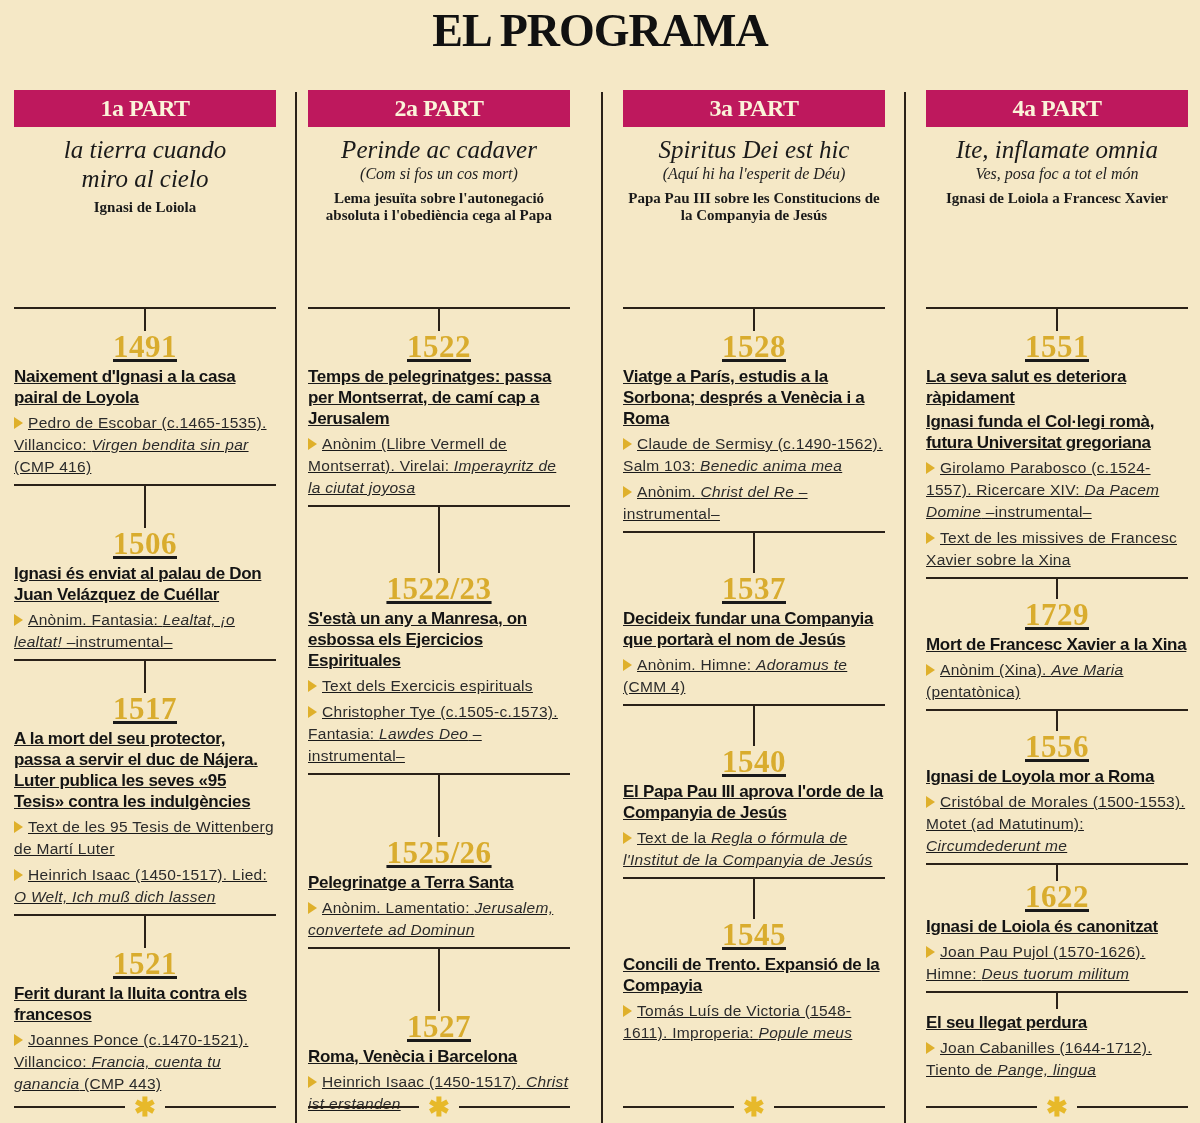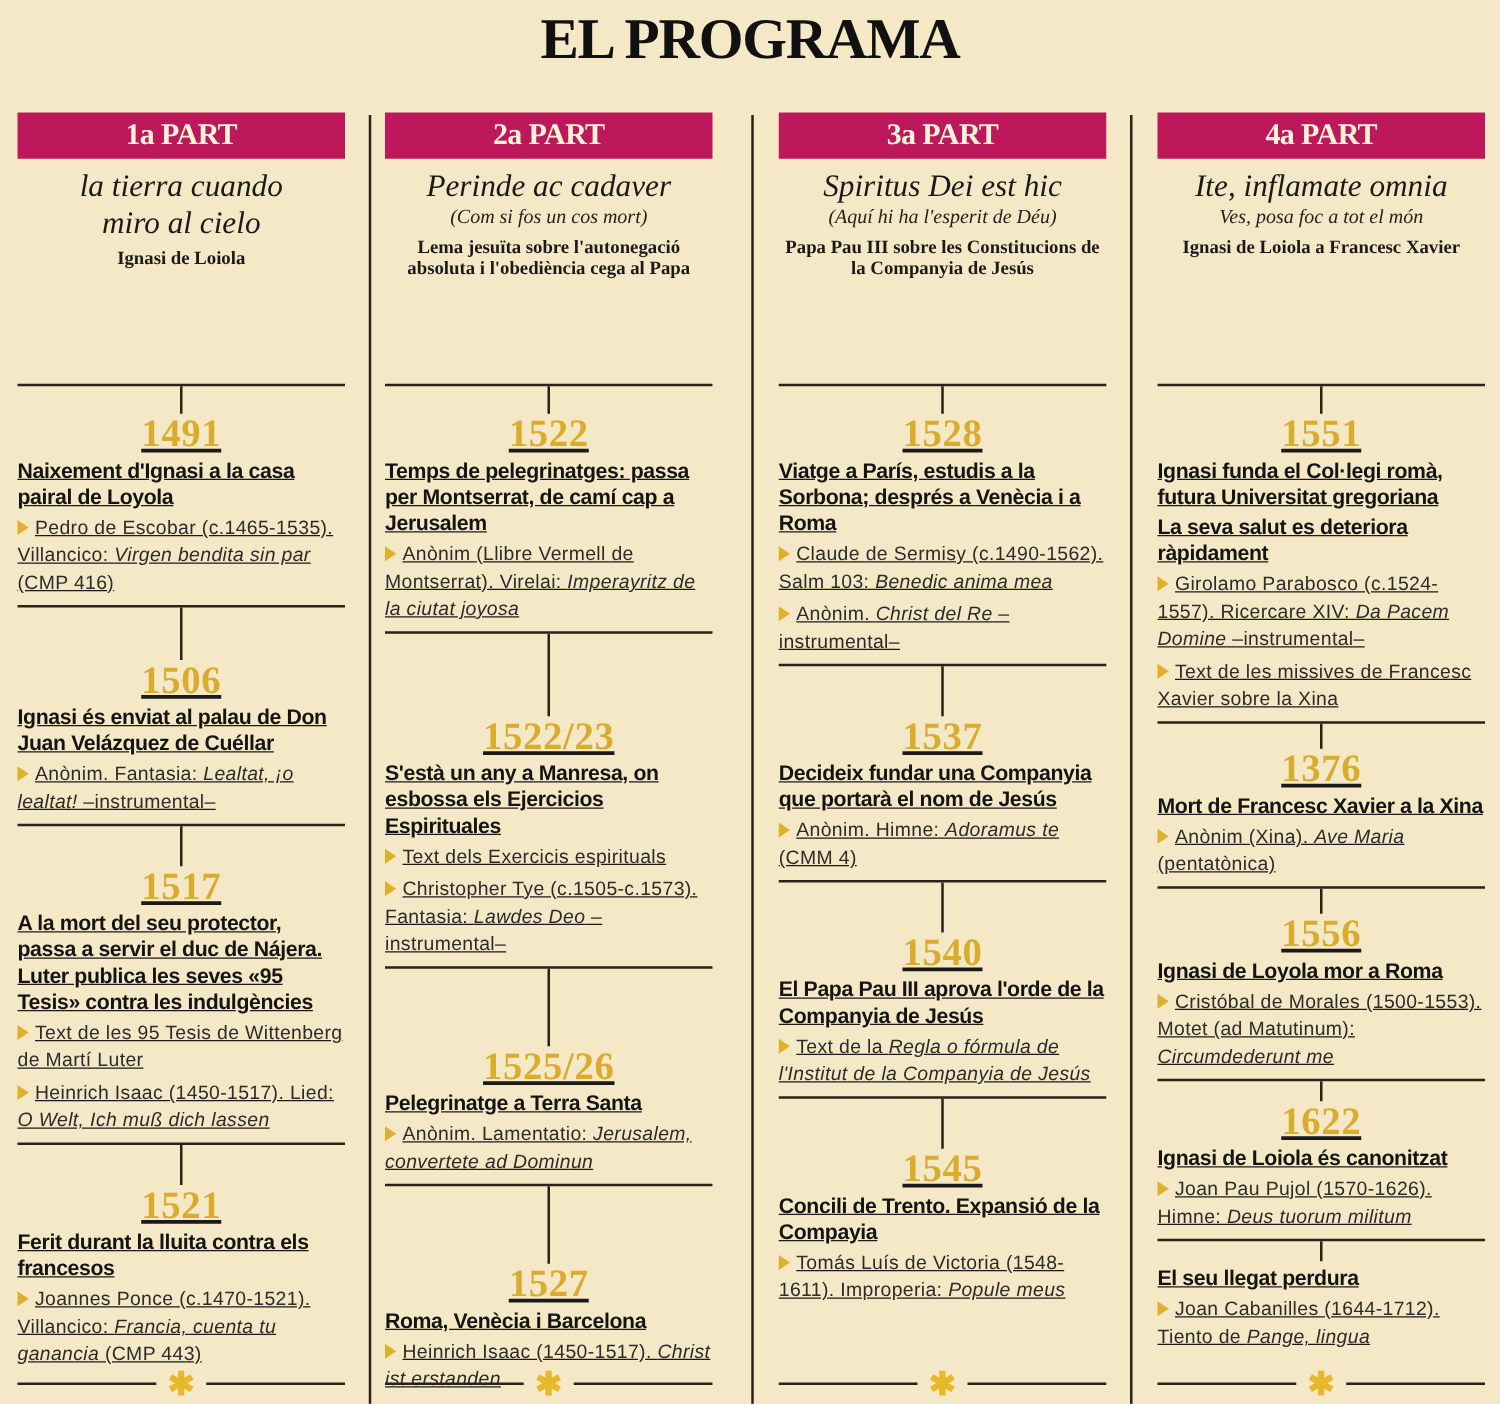--- a/index.html
+++ b/index.html
@@ -229,29 +229,29 @@
         <div class="motto">
           <div>Ite, inflamate omnia</div>
         </div>
         <div class="translation">Ves, posa foc a tot el món</div>
         <div class="source">Ignasi de Loiola a Francesc Xavier</div>
       </div>
       <div class="hline"></div>
       <div class="stem" style="height: 22px;"></div>
       <div class="event">
         <div class="year">1551</div>
+        <div class="ev-title">La seva salut es deteriora ràpidament</div>
         <div class="ev-title">Ignasi funda el Col·legi romà, futura Universitat gregoriana</div>
-        <div class="ev-title">La seva salut es deteriora ràpidament</div>
         <div class="note"><span class="tri"></span><span>Girolamo Parabosco (c.1524-1557). Ricercare XIV: </span><i>Da Pacem Domine</i><span> –instrumental–</span></div>
         <div class="note"><span class="tri"></span><span>Text de les missives de Francesc Xavier sobre la Xina</span></div>
       </div>
       <div class="hline"></div>
       <div class="stem" style="height: 20px;"></div>
       <div class="event">
-        <div class="year">1376</div>
+        <div class="year">1729</div>
         <div class="ev-title">Mort de Francesc Xavier a la Xina</div>
         <div class="note"><span class="tri"></span><span>Anònim (Xina). </span><i>Ave Maria</i><span> (pentatònica)</span></div>
       </div>
       <div class="hline"></div>
       <div class="stem" style="height: 20px;"></div>
       <div class="event">
         <div class="year">1556</div>
         <div class="ev-title">Ignasi de Loyola mor a Roma</div>
         <div class="note"><span class="tri"></span><span>Cristóbal de Morales (1500-1553). Motet (ad Matutinum): </span><i>Circumdederunt me</i></div>
       </div>

